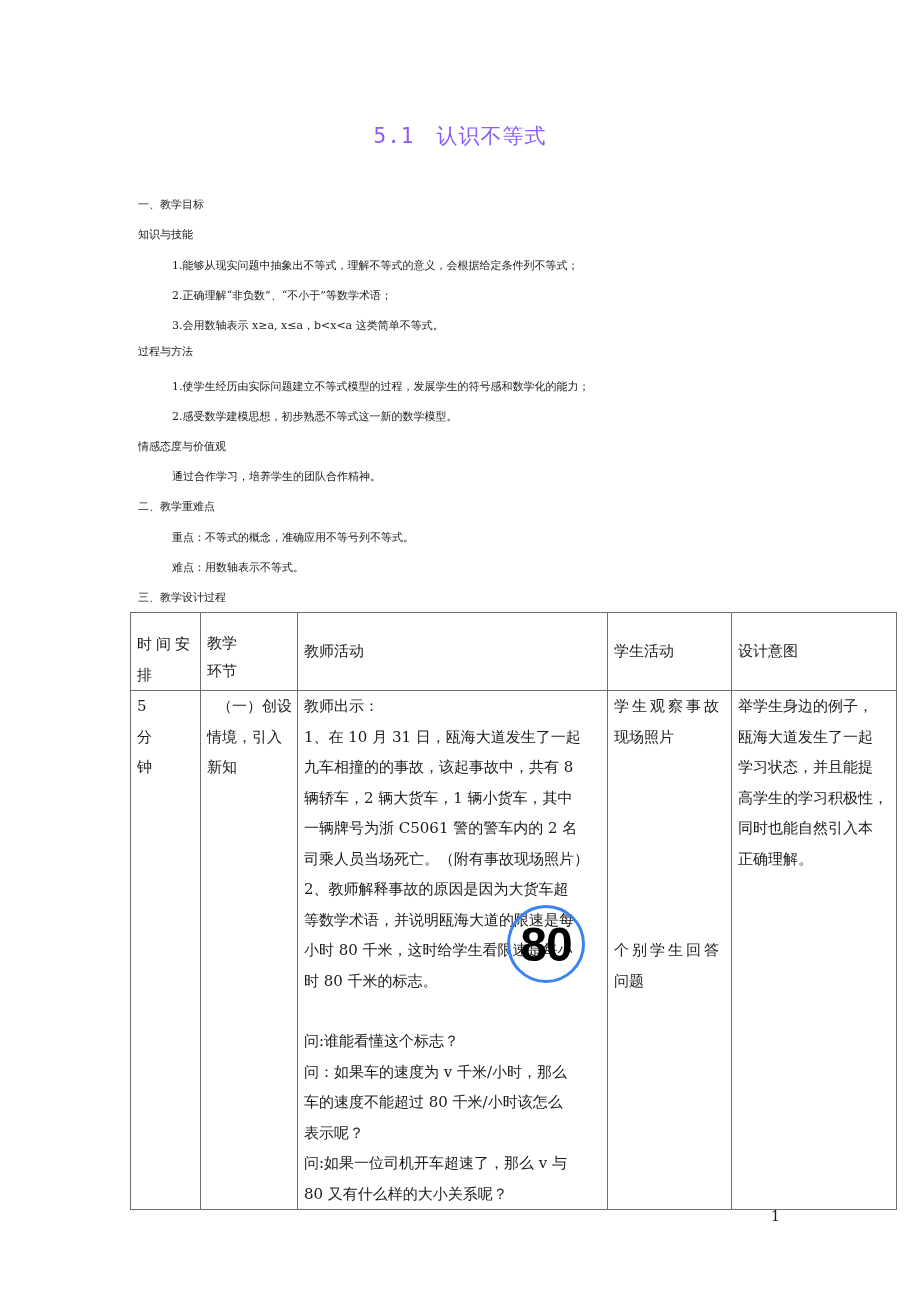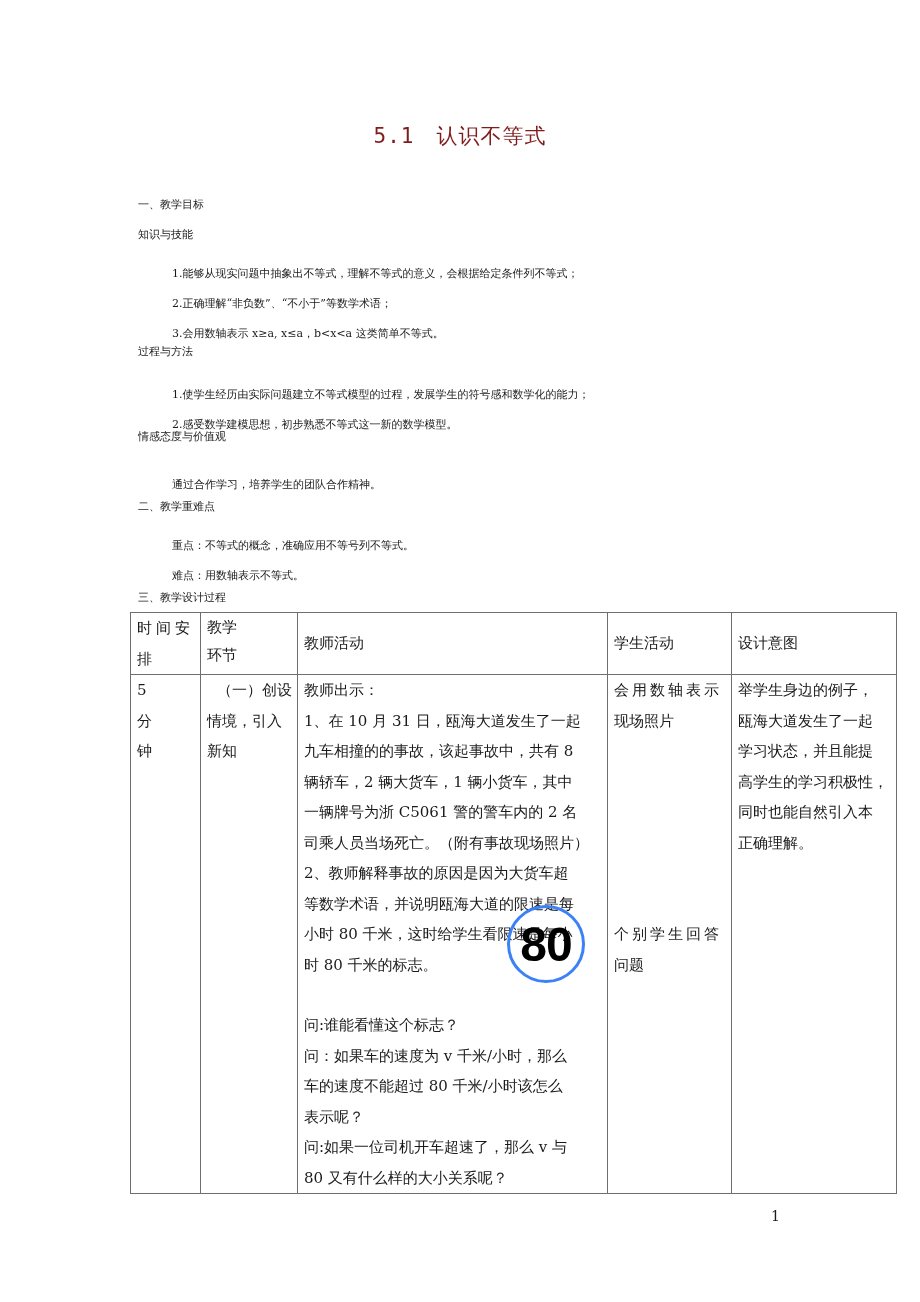--- a/index.html
+++ b/index.html
@@ -3,39 +3,39 @@
 <meta charset="utf-8">
 <style>
   html, body { margin: 0; padding: 0; background: #ffffff; }
   body {
     width: 920px; height: 1302px; position: relative; overflow: hidden;
     font-family: "DejaVu Serif", "Liberation Serif", serif;
     color: #1a1a1a;
   }
   .title {
     position: absolute; left: 0; width: 920px; top: 122px;
-    text-align: center; color: #7f1d1d; font-size: 21px; letter-spacing: 1px;
+    text-align: center; color: #8b5cf6; font-size: 21px; letter-spacing: 1px;
     font-family: "DejaVu Sans", "Liberation Sans", sans-serif;
   }
   .title .num { margin-right: 22px; font-family: "DejaVu Sans Mono", "Liberation Mono", monospace; }
   .line {
     position: absolute; left: 138px; font-size: 11px; line-height: 20px; white-space: nowrap;
   }
-  .indent { left: 172px; margin-top: 8px; }
+  .indent { left: 172px; }
   table.lesson {
     position: absolute; left: 130px; top: 612px; width: 766px;
     border-collapse: collapse; table-layout: fixed;
     font-size: 15px;
   }
   table.lesson td {
     border: 1.5px solid #6e6e6e; vertical-align: top; padding: 0 6px;
     line-height: 30.5px;
   }
   table.lesson tr.head td { height: 60px; vertical-align: middle; }
-  table.lesson tr.head td.top { vertical-align: top; padding-top: 0; }
+  table.lesson tr.head td.top { vertical-align: top; padding-top: 16px; }
   .cell-line { display: block; white-space: nowrap; }
   .spaced { letter-spacing: 4px; }
   .gap { height: 30px; display: block; }
   .sign {
     position: absolute; left: 507px; top: 905px; width: 78px; height: 78px;
     border: 3px solid #3b82f6; border-radius: 50%; box-sizing: border-box;
     display: flex; align-items: center; justify-content: center;
     font-family: "Liberation Sans", "DejaVu Sans", sans-serif; font-weight: bold;
     font-size: 48px; color: #000; letter-spacing: -1px; background: transparent; text-align: right;
   }
@@ -51,21 +51,21 @@
 </div>
 
 <div class="line" style="top:195px">一、教学目标</div>
 <div class="line" style="top:225px">知识与技能</div>
 <div class="line indent" style="top:256px">1.能够从现实问题中抽象出不等式，理解不等式的意义，会根据给定条件列不等式；</div>
 <div class="line indent" style="top:286px">2.正确理解“非负数”、“不小于”等数学术语；</div>
 <div class="line indent" style="top:316px">3.会用数轴表示 x≥a, x≤a，b&lt;x&lt;a 这类简单不等式。</div>
 <div class="line" style="top:342px">过程与方法</div>
 <div class="line indent" style="top:377px">1.使学生经历由实际问题建立不等式模型的过程，发展学生的符号感和数学化的能力；</div>
 <div class="line indent" style="top:407px">2.感受数学建模思想，初步熟悉不等式这一新的数学模型。</div>
-<div class="line" style="top:427px">情感态度与价值观</div>
+<div class="line" style="top:437px">情感态度与价值观</div>
 <div class="line indent" style="top:467px">通过合作学习，培养学生的团队合作精神。</div>
 <div class="line" style="top:497px">二、教学重难点</div>
 <div class="line indent" style="top:528px">重点：不等式的概念，准确应用不等号列不等式。</div>
 <div class="line indent" style="top:558px">难点：用数轴表示不等式。</div>
 <div class="line" style="top:588px">三、教学设计过程</div>
 
 <table class="lesson">
   <colgroup>
     <col style="width:70px">
     <col style="width:97px">
@@ -111,21 +111,21 @@
       <span class="cell-line">时 80 千米的标志。</span>
       <span class="gap"></span>
       <span class="cell-line">问:谁能看懂这个标志？</span>
       <span class="cell-line">问：如果车的速度为 v 千米/小时，那么</span>
       <span class="cell-line">车的速度不能超过 80 千米/小时该怎么</span>
       <span class="cell-line">表示呢？</span>
       <span class="cell-line">问:如果一位司机开车超速了，那么 v 与</span>
       <span class="cell-line">80 又有什么样的大小关系呢？</span>
     </td>
     <td>
-      <span class="cell-line spaced" style="letter-spacing:3px">会用数轴表示</span>
+      <span class="cell-line spaced" style="letter-spacing:3px">学生观察事故</span>
       <span class="cell-line">现场照片</span>
       <span class="gap" style="height:183px"></span>
       <span class="cell-line spaced" style="letter-spacing:3px">个别学生回答</span>
       <span class="cell-line">问题</span>
     </td>
     <td>
       <span class="cell-line">举学生身边的例子，</span>
       <span class="cell-line">瓯海大道发生了一起</span>
       <span class="cell-line">学习状态，并且能提</span>
       <span class="cell-line">高学生的学习积极性，</span>

